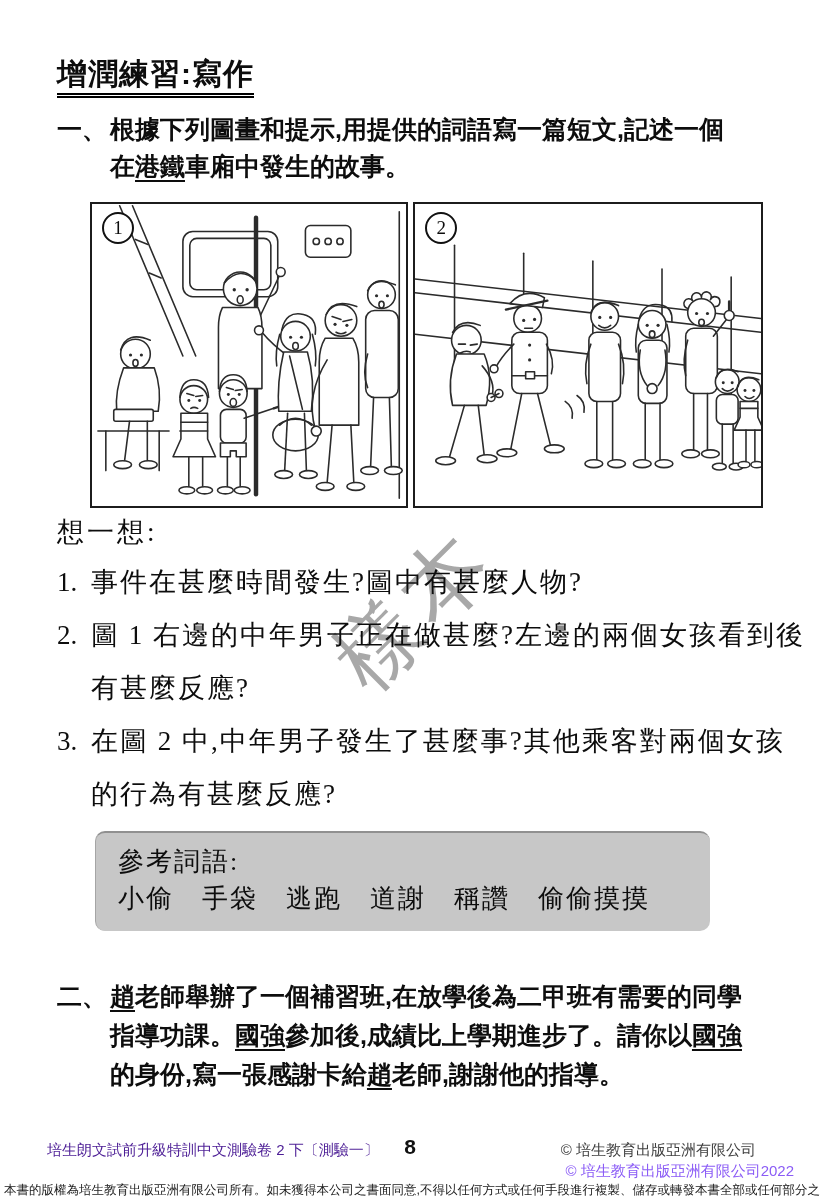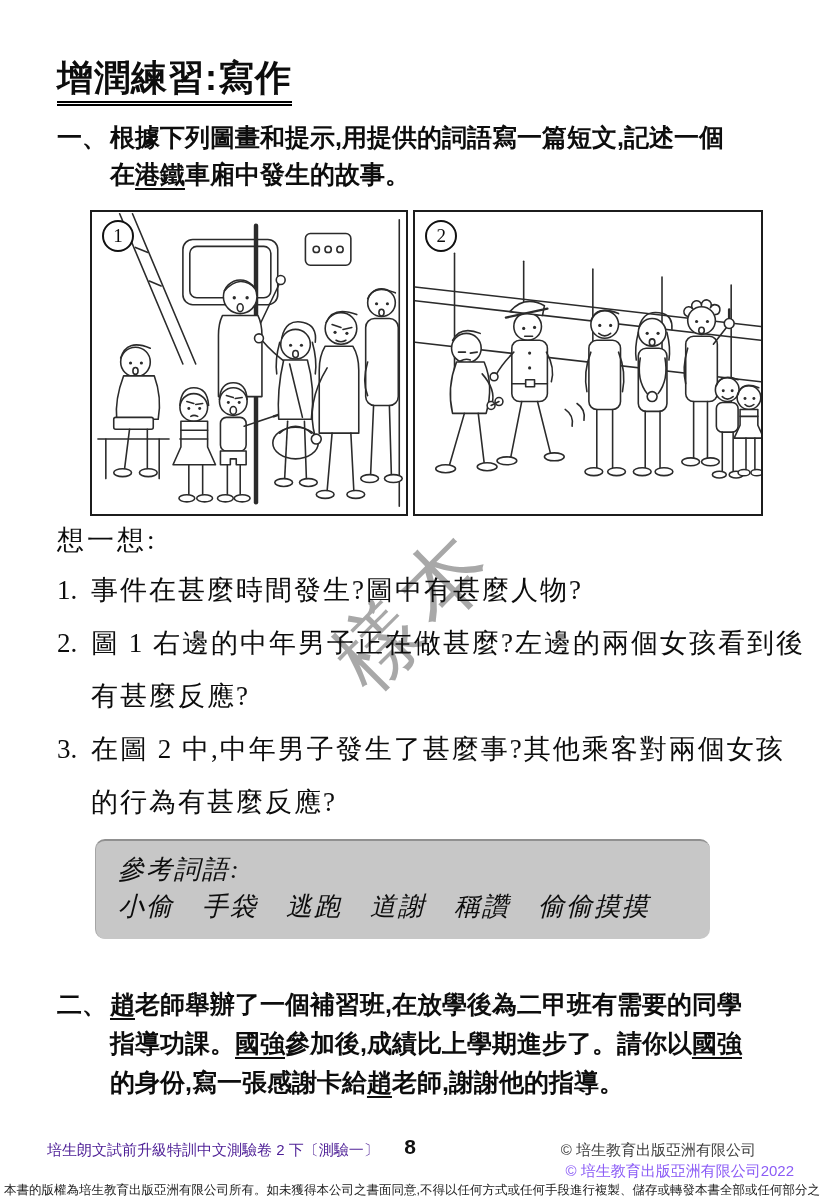--- a/index.html
+++ b/index.html
@@ -13,21 +13,21 @@
     position:absolute; left:305px; top:505px; width:220px; height:210px;
     display:flex; align-items:center; justify-content:center;
     transform:rotate(-45deg);
     font-family:"Liberation Serif","DejaVu Serif",serif;
     font-size:84px; letter-spacing:8px; color:#9a9a9a; opacity:.85;
     z-index:0; pointer-events:none;
   }
   .content { position:relative; z-index:1; padding:54px 57px 0 57px; }
 
   
-  .heading { font-size:36px; font-weight:bold; letter-spacing:1px; }
+  .heading { font-size:30px; font-weight:bold; letter-spacing:1px; }
   .heading .ul2 { border-bottom:5px double #000; padding-bottom:3px; }
 
   
   .task { display:flex; font-weight:bold; font-size:25px; line-height:37px; }
   .task .marker { flex:none; width:53px; }
   .task .tbody { }
   .tline { white-space:nowrap; }
   .u { text-decoration:underline; text-decoration-thickness:1.6px; text-underline-offset:5px; }
   .task1 { margin-top:16px; }
 
@@ -52,21 +52,20 @@
   .q .qnum { flex:none; width:34px; line-height:53px; }
   .q .qbody .tline { line-height:53px; letter-spacing:2px; }
 
   
   .wordbox {
     margin:10px 0 0 38px; width:572px;
     background:#c7c7c7; border-radius:10px;
     border-top:2px solid #909090; border-left:1px solid #a5a5a5;
     padding:11px 20px 13px 22px;
     font-size:26px;
-    font-style:italic;
   }
   .wordbox .wtitle { line-height:36px; letter-spacing:2px; }
   .wordbox .words { display:flex; gap:28px; line-height:38px; letter-spacing:2px; }
 
   .task2 { margin-top:46px; line-height:39px; }
 
   
   .f-left  { position:absolute; left:47px;  top:1141px; font-size:15px; color:#4c1d95; }
   .f-page  { position:absolute; left:0; right:0; top:1135px; text-align:center;
              font-size:21px; font-weight:bold; color:#111; }

